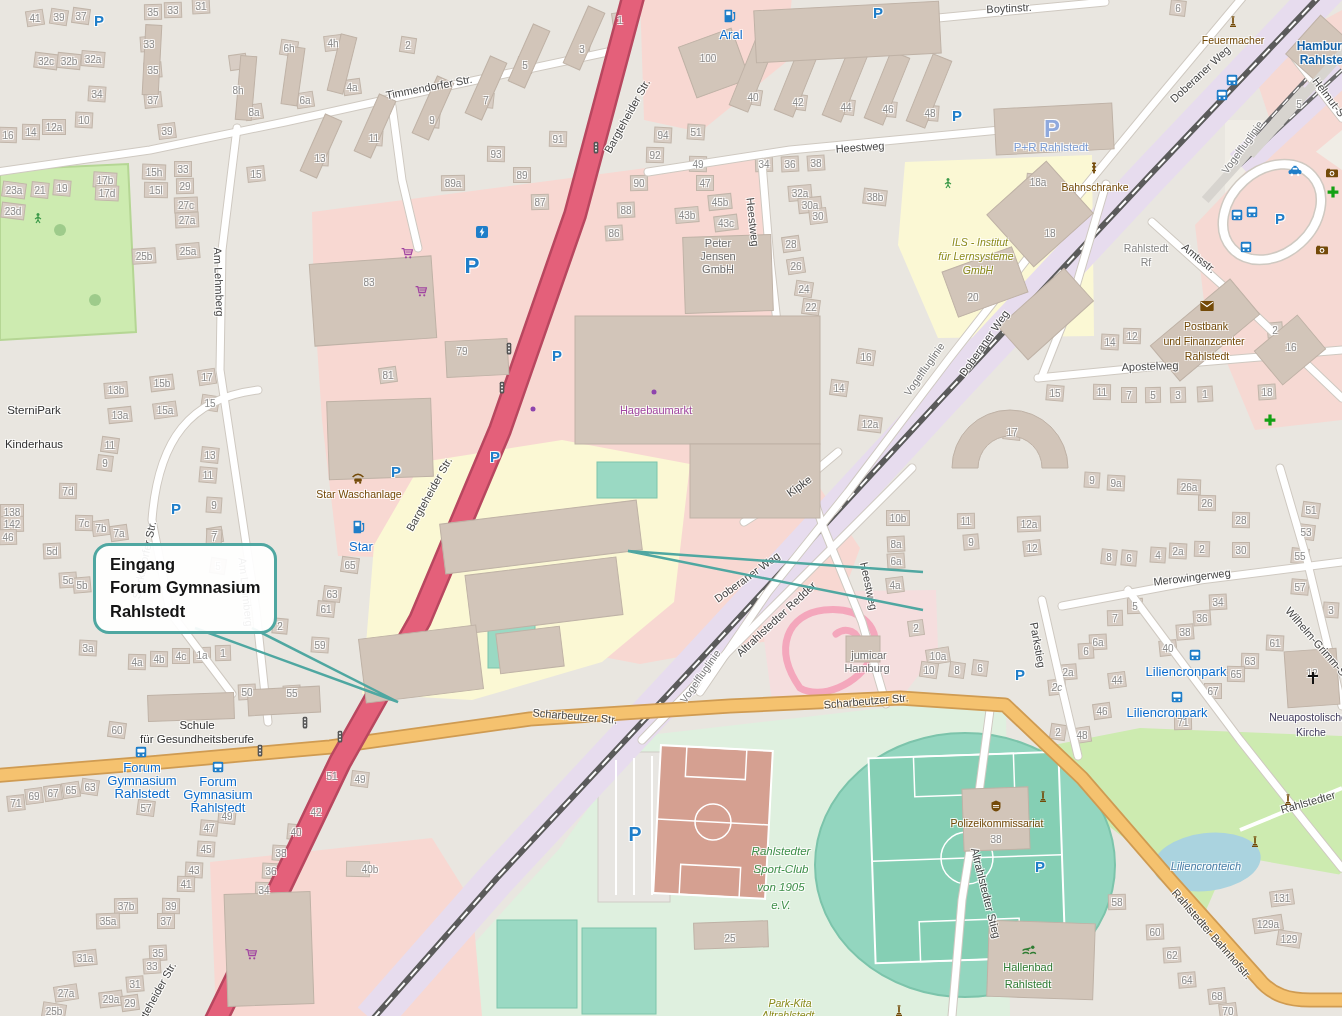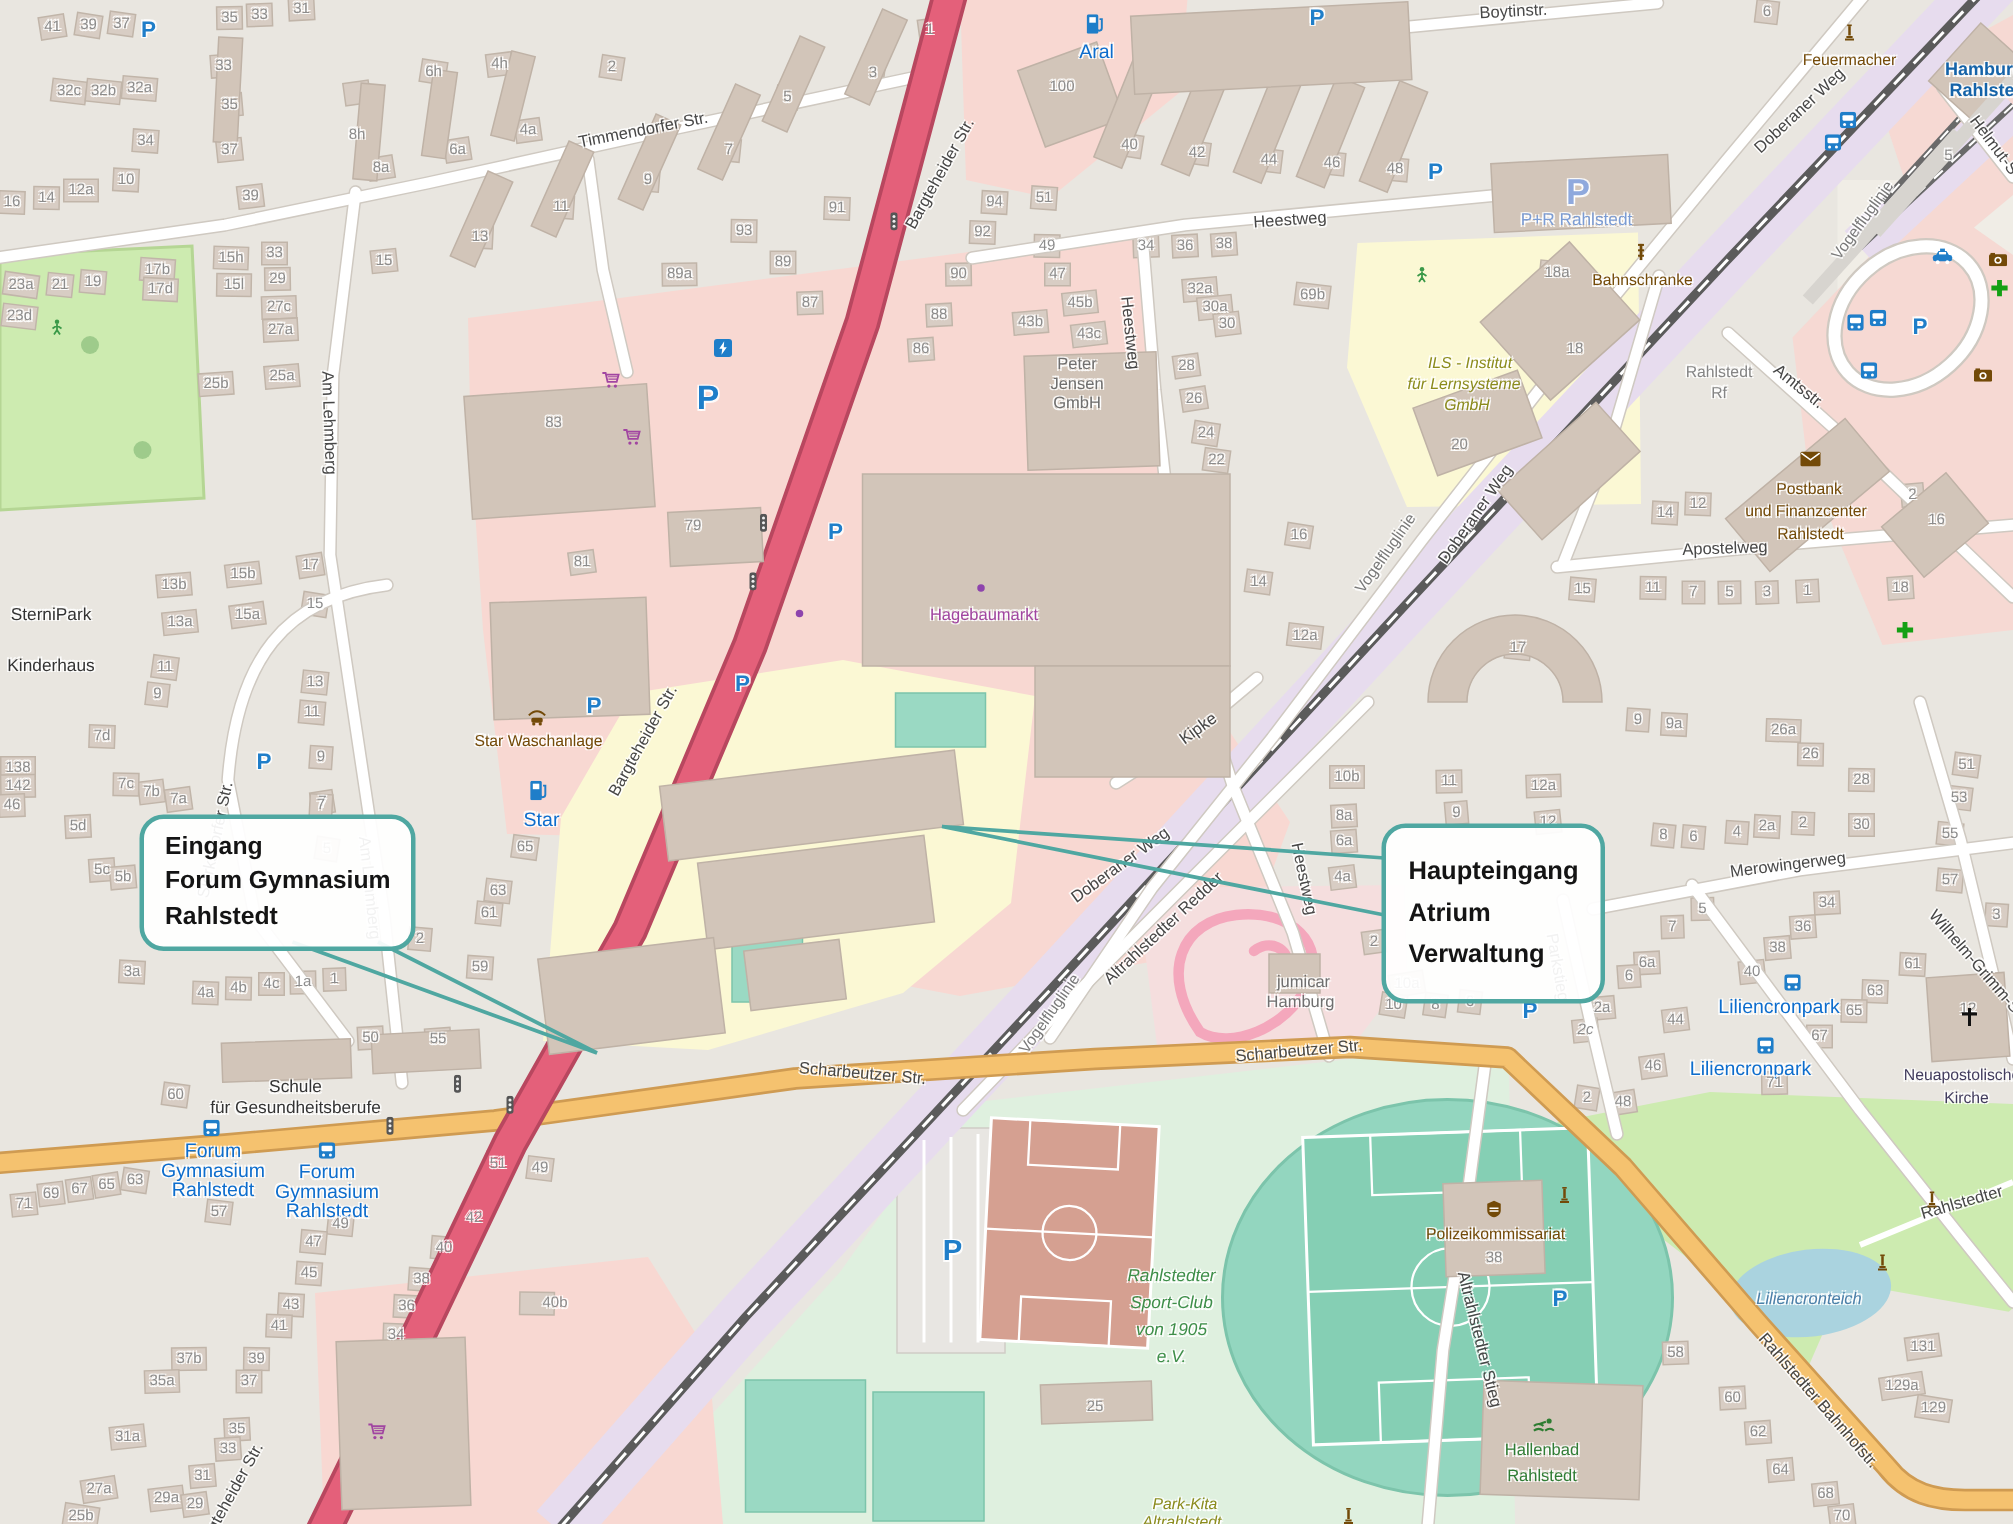--- a/index.html
+++ b/index.html
@@ -626,21 +626,21 @@
       <span class="l-num" style="left: 764px; top: 164px; transform: translate(-50%, -50%);">34</span>
       <span class="l-num" style="left: 790px; top: 164px; transform: translate(-50%, -50%);">36</span>
       <span class="l-num" style="left: 816px; top: 163px; transform: translate(-50%, -50%);">38</span>
       <span class="l-num" style="left: 800px; top: 193px; transform: translate(-50%, -50%);">32a</span>
       <span class="l-num" style="left: 810px; top: 205px; transform: translate(-50%, -50%);">30a</span>
       <span class="l-num" style="left: 818px; top: 216px; transform: translate(-50%, -50%);">30</span>
       <span class="l-num" style="left: 791px; top: 244px; transform: translate(-50%, -50%);">28</span>
       <span class="l-num" style="left: 796px; top: 266px; transform: translate(-50%, -50%);">26</span>
       <span class="l-num" style="left: 804px; top: 289px; transform: translate(-50%, -50%);">24</span>
       <span class="l-num" style="left: 811px; top: 307px; transform: translate(-50%, -50%);">22</span>
-      <span class="l-num" style="left: 875px; top: 197px; transform: translate(-50%, -50%);">69b</span>
+      <span class="l-num" style="left: 875px; top: 197px; transform: translate(-50%, -50%);">38b</span>
       <span class="l-num" style="left: 1038px; top: 182px; transform: translate(-50%, -50%);">18a</span>
       <span class="l-num" style="left: 1050px; top: 233px; transform: translate(-50%, -50%);">18</span>
       <span class="l-num" style="left: 973px; top: 297px; transform: translate(-50%, -50%);">20</span>
       <span class="l-num" style="left: 1110px; top: 342px; transform: translate(-50%, -50%);">14</span>
       <span class="l-num" style="left: 1132px; top: 336px; transform: translate(-50%, -50%);">12</span>
       <span class="l-num" style="left: 1102px; top: 392px; transform: translate(-50%, -50%);">11</span>
       <span class="l-num" style="left: 1129px; top: 395px; transform: translate(-50%, -50%);">7</span>
       <span class="l-num" style="left: 1153px; top: 395px; transform: translate(-50%, -50%);">5</span>
       <span class="l-num" style="left: 1178px; top: 395px; transform: translate(-50%, -50%);">3</span>
       <span class="l-num" style="left: 1205px; top: 394px; transform: translate(-50%, -50%);">1</span>
@@ -1110,19 +1110,14 @@
     <path d="M 923,572 L 628,551 L 923,610"></path>
   </g>
 </svg>
 
 <div class="callout c1">
   <div>Eingang</div>
   <div>Forum Gymnasium</div>
   <div>Rahlstedt</div>
 </div>
 
-<div class="callout c2">
-  <div>Haupteingang</div>
-  <div>Atrium</div>
-  <div>Verwaltung</div>
+
 </div>
 
-</div>
-
 </body></html>

